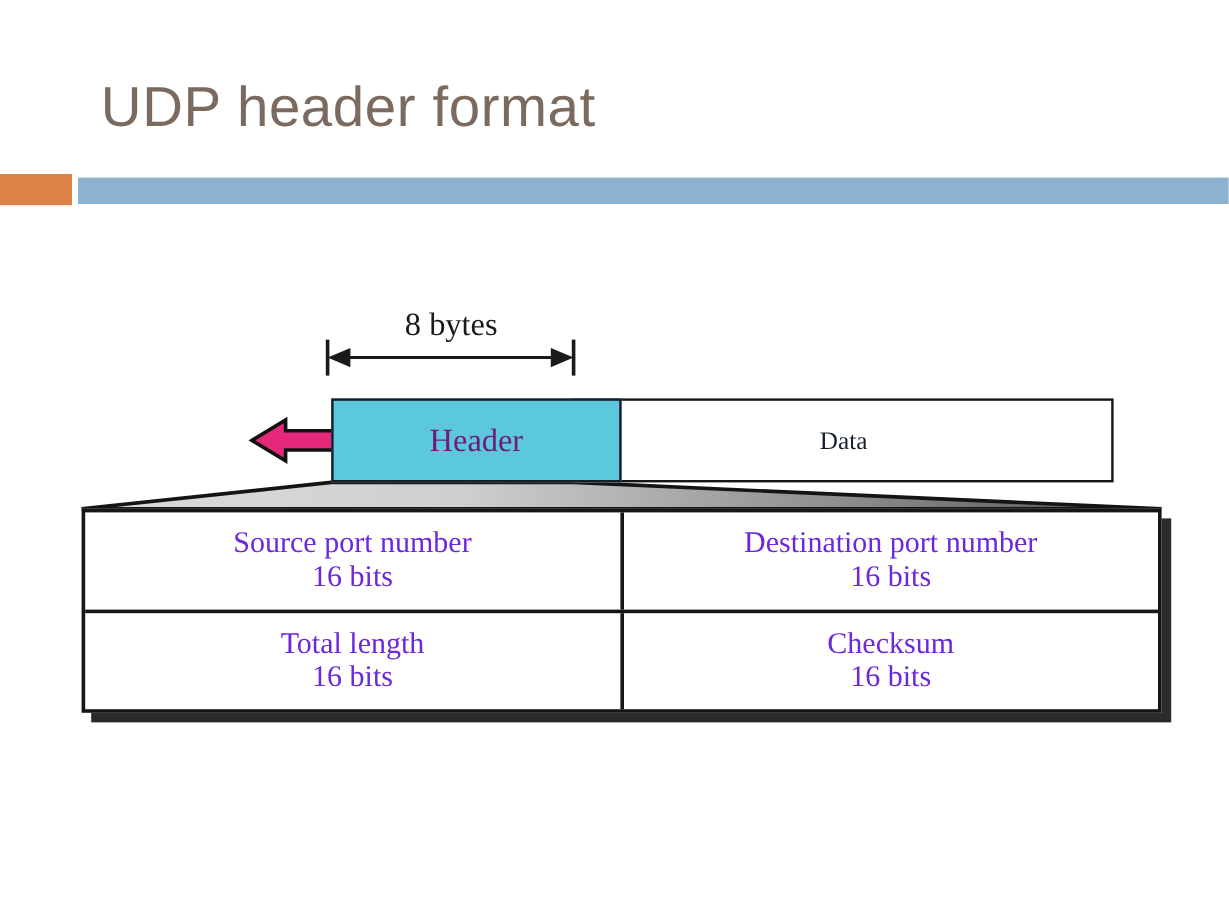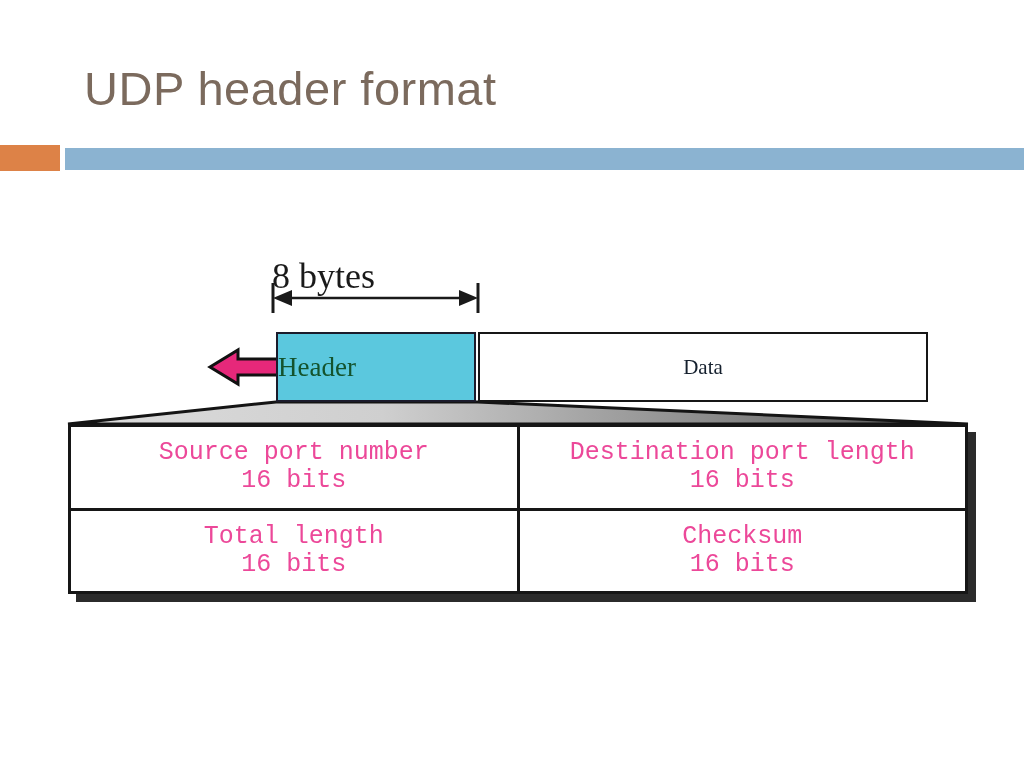--- a/index.html
+++ b/index.html
@@ -55,41 +55,42 @@
     width: 1024px;
     height: 768px;
   }
 
   
   .measure-label {
     position: absolute;
     left: 272px;
     top: 255px;
     width: 208px;
+    text-align: center;
     font-family: "Liberation Serif", serif;
-    font-size: 36px;
+    font-size: 27px;
     color: #1a1a1a;
   }
 
   
   .header-box {
     position: absolute;
     left: 276px;
     top: 332px;
-    width: 200px;
+    width: 242px;
     height: 70px;
     background: #5bc8de;
     border: 2px solid #1b1b2b;
     box-sizing: border-box;
     display: flex;
     align-items: center;
-    justify-content: flex-start;
+    justify-content: center;
     font-family: "Liberation Serif", serif;
     font-size: 27px;
-    color: #14532d;
+    color: #701a75;
     z-index: 3;
   }
   .data-box {
     position: absolute;
     left: 478px;
     top: 332px;
     width: 450px;
     height: 70px;
     background: #ffffff;
     border: 2px solid #161616;
@@ -134,23 +135,23 @@
   .field-row + .field-row {
     border-top: 3px solid #161616;
     text-align: right;
   }
   .field-cell {
     flex: 1 1 50%;
     display: flex;
     flex-direction: column;
     align-items: center;
     justify-content: center;
-    font-family: Liberation Mono, monospace;
+    font-family: Liberation Serif, serif;
     font-size: 25px;
-    color: #ec4899;
+    color: #6d28d9;
     line-height: 1.12;
     min-width: 0;
   }
   .field-cell + .field-cell {
     border-left: 3px solid #161616;
   }
   .field-cell .field-name {
     white-space: nowrap;
   }
   .field-cell .field-size {
@@ -204,21 +205,21 @@
 
 <div class="field-table-shadow"></div>
 <div class="field-table">
 
   <div class="field-row">
     <div class="field-cell">
       <span class="field-name">Source port number</span>
       <span class="field-size">16 bits</span>
     </div>
     <div class="field-cell">
-      <span class="field-name">Destination port length</span>
+      <span class="field-name">Destination port number</span>
       <span class="field-size">16 bits</span>
     </div>
   </div>
 
   <div class="field-row">
     <div class="field-cell">
       <span class="field-name">Total length</span>
       <span class="field-size">16 bits</span>
     </div>
     <div class="field-cell">

